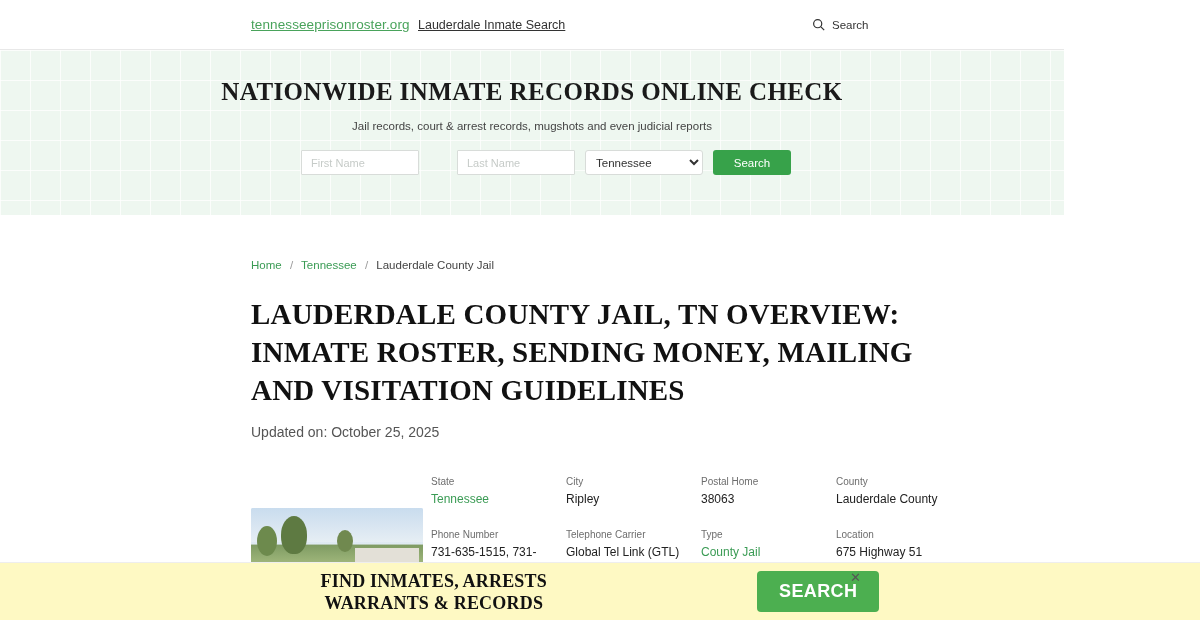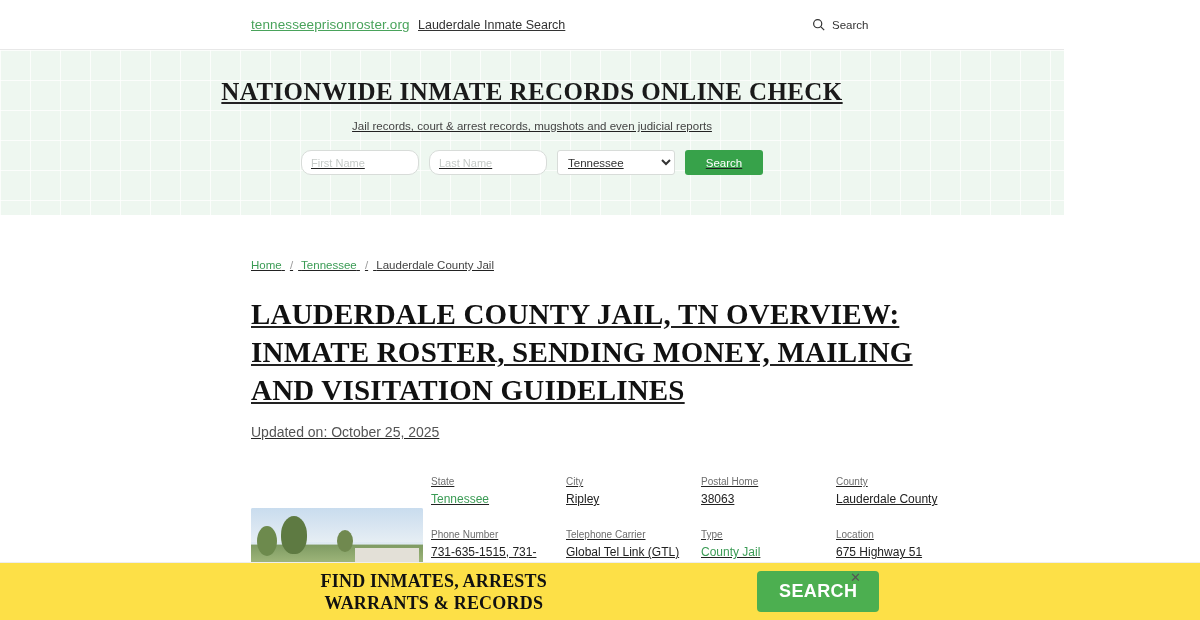--- a/index.html
+++ b/index.html
@@ -4,21 +4,21 @@
 <style>
   * { box-sizing: border-box; }
   html, body {
     margin: 0; padding: 0;
     width: 1200px; height: 620px;
     overflow: hidden;
     background: #ffffff;
     font-family: "Liberation Sans", sans-serif;
     color: #222;
   }
-  .page { position: relative; width: 1064px; height: 620px; text-decoration: underline; }
+  .page { position: relative; width: 1064px; height: 620px; }
 
   
   .topnav {
     height: 50px;
     border-bottom: 1px solid #e8e8e8;
     display: flex;
     align-items: center;
     background: #fff;
     position: relative;
   }
@@ -73,26 +73,27 @@
   }
   .searchbar {
     margin-top: 18px;
     display: flex;
     justify-content: center;
     gap: 10px;
   }
   .searchbar input[type=text] {
     width: 118px; height: 25px;
     border: 1px solid #d8dcd9;
-    border-radius: 10px;
+    border-radius: 1px;
     padding: 0 9px;
     font-size: 11px;
     color: #333;
     background: #fff;
     outline: none;
+    margin-left: 28px;
   }
   .searchbar input::placeholder { color: #c6cbc8; }
   .searchbar select {
     width: 118px; height: 25px;
     border: 1px solid #d8dcd9;
     border-radius: 3px;
     padding: 0 6px;
     font-size: 11.5px;
     color: #333;
     background: #fff;
@@ -182,21 +183,21 @@
     max-width: 120px;
   }
   .field .value.link { color: #3a9b54; }
 
   
   .sticky-ad {
     position: absolute;
     left: 0; bottom: 0;
     width: 1200px;
     height: 58px;
-    background: #fde047;
+    background: #fef9c3;
     border-top: 1px solid #eee;
     display: flex;
     align-items: center;
     justify-content: center;
     gap: 210px;
   }
   .sticky-ad .ad-text {
     font-family: "Liberation Serif", serif;
     font-weight: 700;
     font-size: 18px;

